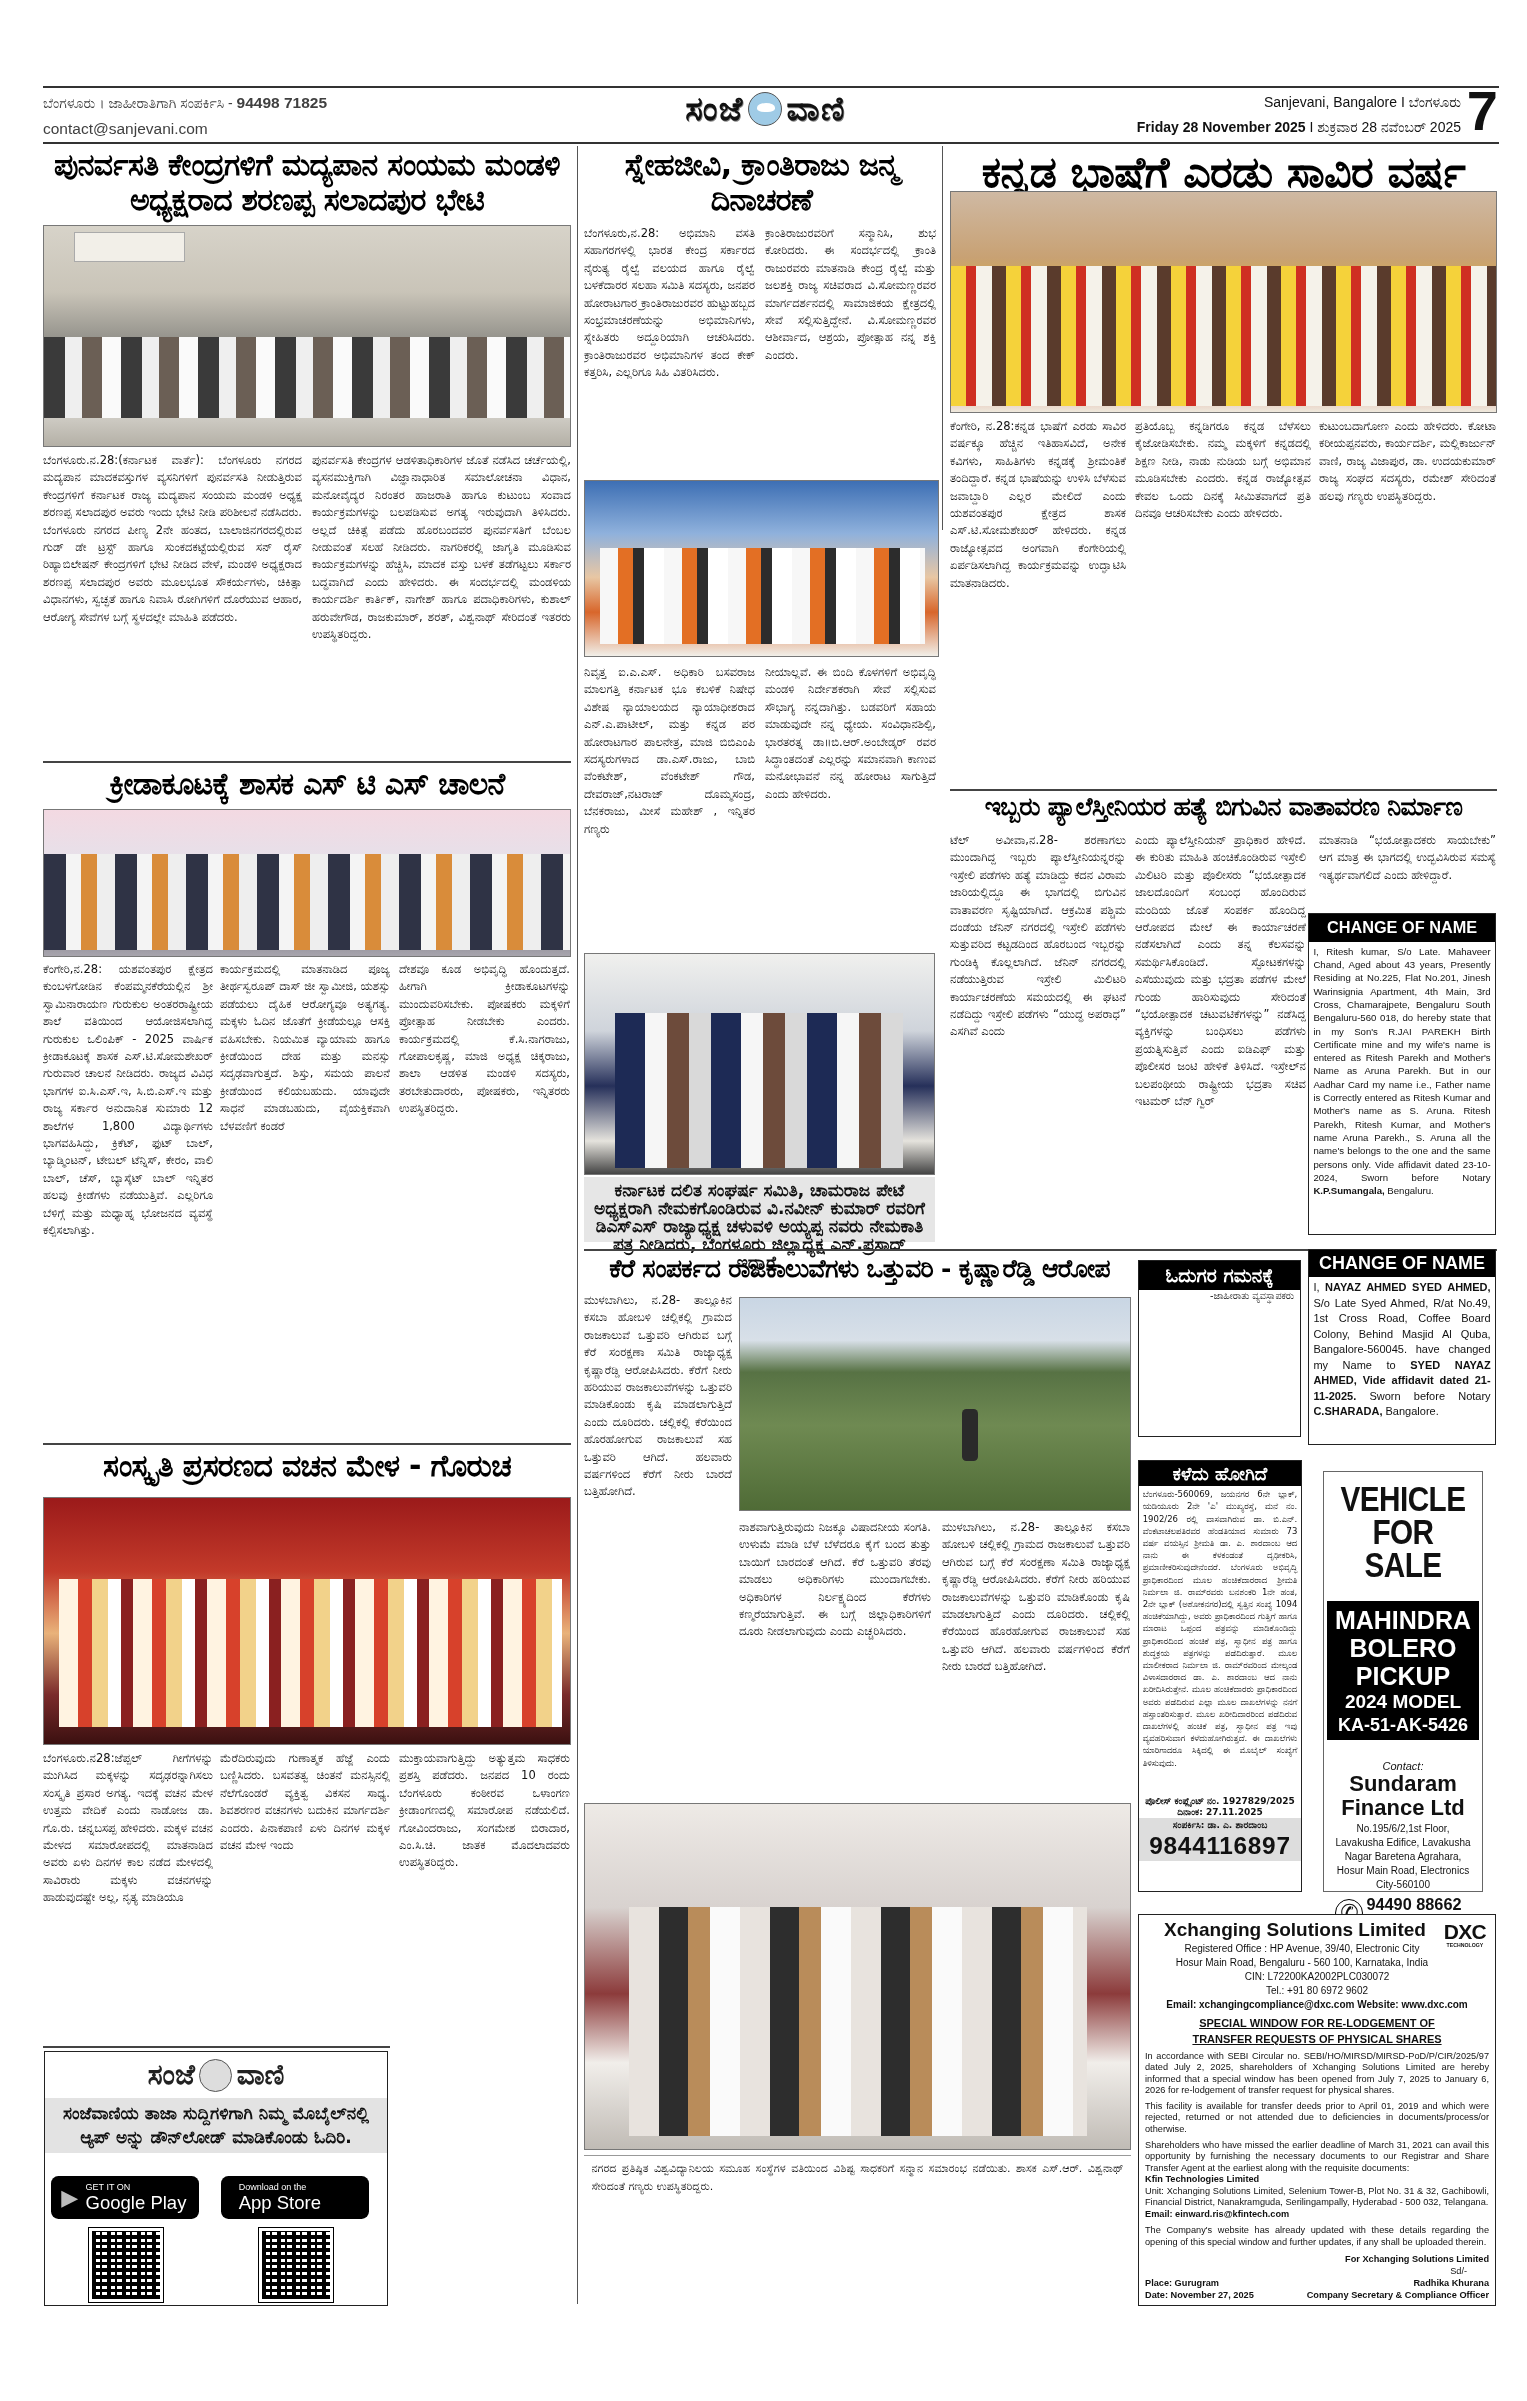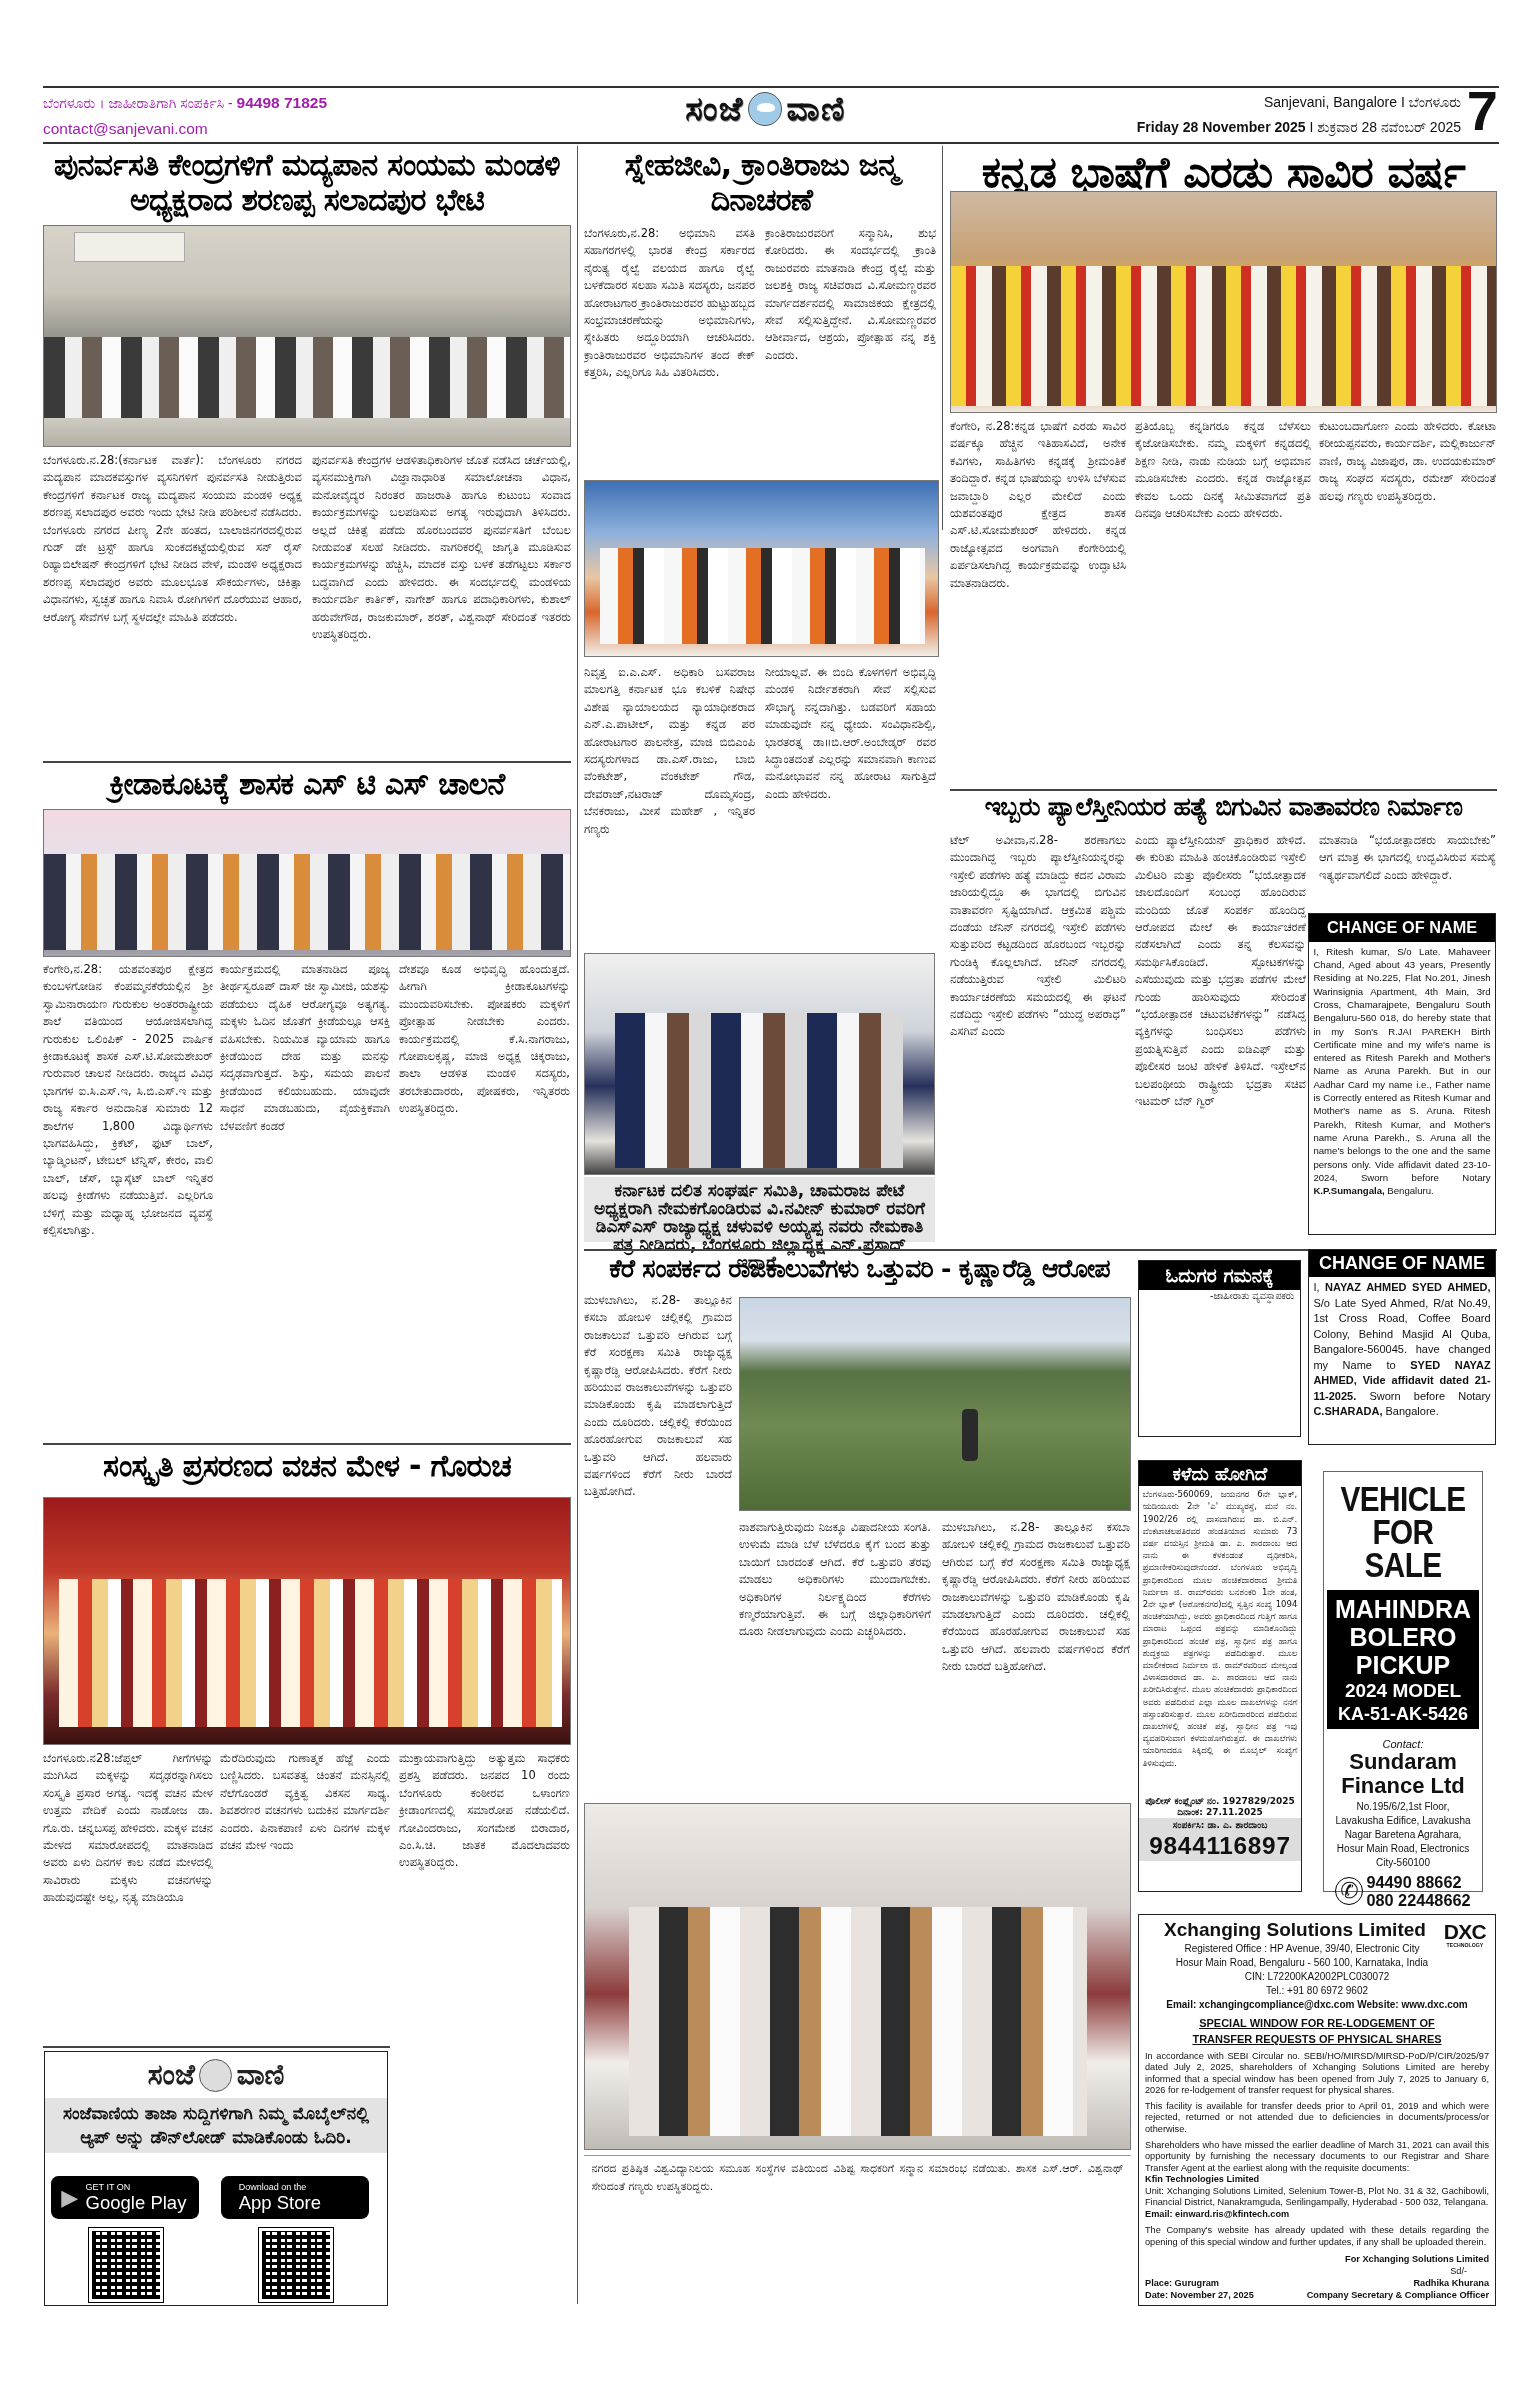--- a/index.html
+++ b/index.html
@@ -1,20 +1,20 @@
 <!DOCTYPE html>
 <html style="font-size:12px"><head>
 <meta charset="utf-8">
 <style>
 *{box-sizing:border-box;margin:0;padding:0}
 html,body{width:1528px;height:2401px;background:#fff;overflow:hidden}
 body{position:relative;font-family:"Liberation Sans",sans-serif;color:#111}
 .abs{position:absolute}
 .rule{position:absolute;background:#333}
-.mast-left{left:43px;top:90px;font-size:14px;line-height:25px;color:#a21caf}
+.mast-left{left:43px;top:90px;font-size:14px;line-height:25px;color:#404040}
 .mast-left .phone{font-weight:bold;font-size:15.5px}
 .logo{left:625px;top:87px;width:281px;height:44px;display:flex;align-items:center;justify-content:center;font-family:"DejaVu Serif",serif;font-weight:bold;font-size:33px;letter-spacing:1.5px;color:#111;text-shadow:0.7px 0.7px 0 #888}
 .logo .emblem{display:inline-block;width:34px;height:34px;border-radius:50%;background:#9fcbe6;border:1.5px solid #555;margin:0 4.4px;vertical-align:middle;position:relative}
 .logo .emblem:after{content:"";position:absolute;left:7.4px;top:10.3px;width:18px;height:9px;border-radius:50% 50% 40% 40%;background:#fff}
 .mast-right{right:67px;top:90px;text-align:right;font-size:14px;line-height:25px}
 .mast-right .date{font-weight:bold;font-family:"Liberation Sans",sans-serif}
 .pageno{right:30px;top:83px;font-size:56px;font-weight:bold;line-height:1}
 .headline{position:absolute;font-family:"DejaVu Sans",sans-serif;font-weight:900;color:#000;line-height:1.15;text-align:center;letter-spacing:-0.7px}
 .col{position:absolute;font-family:"DejaVu Sans",sans-serif;font-size:11.5px;line-height:17.4px;text-align:justify;color:#111;overflow:hidden}
 .photo{position:absolute;overflow:hidden;border:0.7px solid #777}
@@ -186,21 +186,21 @@
     <div style="font-weight:bold;font-size:9px;font-family:'DejaVu Sans',sans-serif">ಸಂಪರ್ಕಿಸಿ: ಡಾ. ಎ. ಶಾರದಾಂಬ</div>
     <div style="font-weight:900;font-size:24.4px;line-height:30px;letter-spacing:0.7px">9844116897</div>
   </div>
 </div>
 
 <div class="box" style="left:1323px;top:1471px;width:160px;height:421px;border-color:#666;text-align:center">
   <div style="font-family:'Liberation Sans',sans-serif;font-weight:900;font-size:35px;line-height:33px;margin-top:10.3px;letter-spacing:-0.7px;transform:scaleX(0.85)">
     <div>VEHICLE</div>
     <div>FOR SALE</div>
   </div>
-  <div class="blackbar" style="margin:9px 3px;padding:4.4px 0;font-size:25px;line-height:28px">
+  <div class="blackbar" style="margin:20px 3px;padding:4.4px 0;font-size:25px;line-height:28px">
     <div>MAHINDRA</div>
     <div>BOLERO</div>
     <div>PICKUP</div>
     <div style="font-size:19px;line-height:24px">2024 MODEL</div>
     <div style="font-size:18px;line-height:22px">KA-51-AK-5426</div>
   </div>
   <div style="font-style:italic;font-size:11px">Contact:</div>
   <div style="font-weight:900;font-size:22px;line-height:24px">Sundaram</div>
   <div style="font-weight:900;font-size:22px;line-height:24px">Finance Ltd</div>
   <div style="font-size:10px;line-height:14px;padding:1.5px 7.4px">No.195/6/2,1st Floor, Lavakusha Edifice, Lavakusha Nagar Baretena Agrahara, Hosur Main Road, Electronics City-560100</div>

